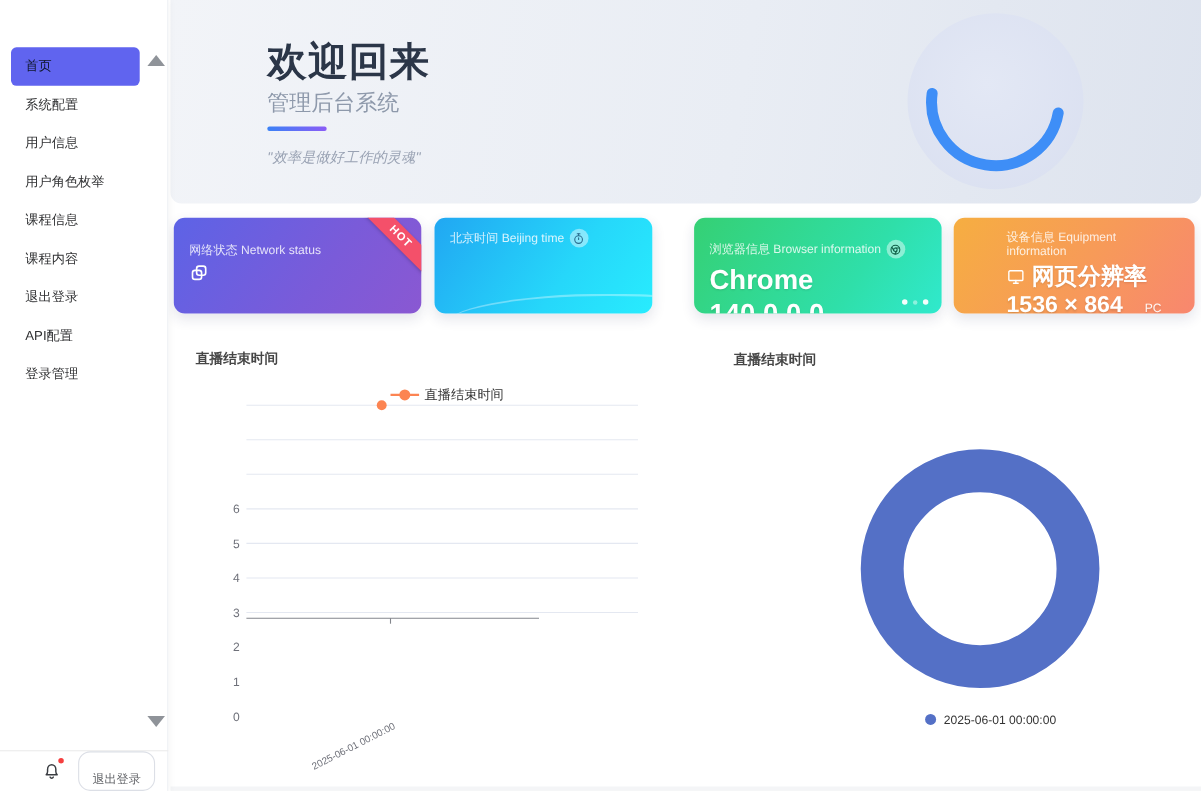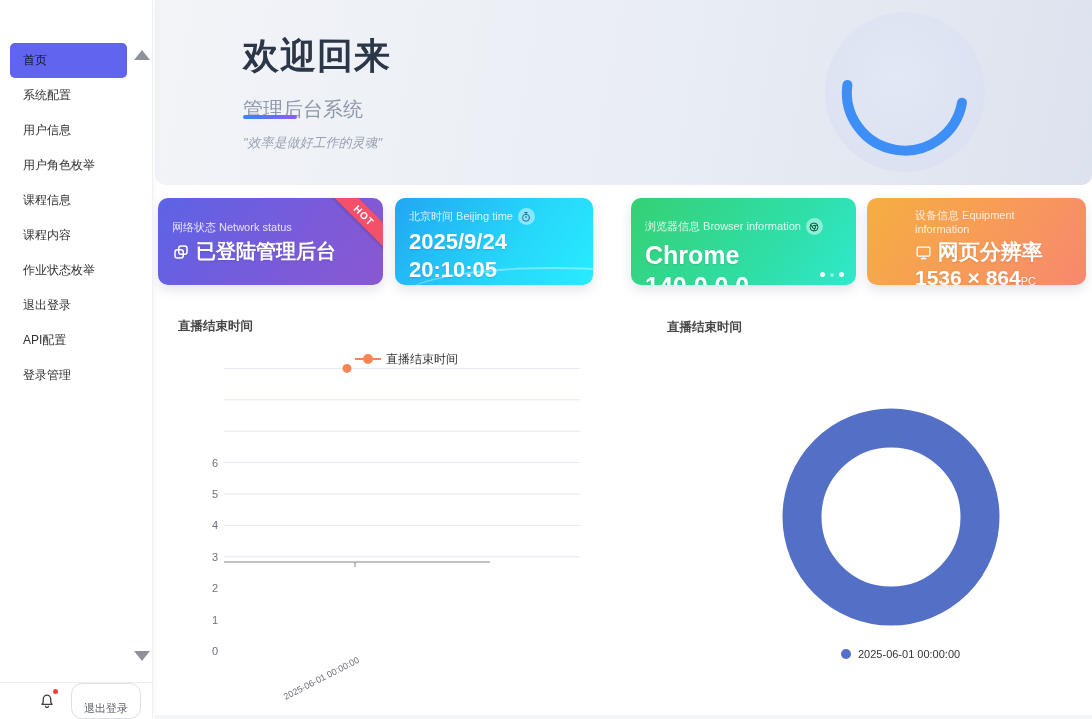--- a/index.html
+++ b/index.html
@@ -27,21 +27,21 @@
   .logout-btn { height:22px; padding:17px 12px; font-size:11px; color:#606266; background:#fff;
     border:1px solid #dcdfe6; border-radius:11px; cursor:pointer;
     font-family:"Liberation Sans","DejaVu Sans",sans-serif; }
 
   
   #banner { position:absolute; left:155px; top:0; width:937px; height:185px;
     background:linear-gradient(100deg,#f2f4f8 0%,#e9edf4 55%,#dde3ee 100%);
     border-radius:0 0 10px 10px; overflow:hidden; }
   .banner-title { position:absolute; left:88px; top:32px; font-size:36px; font-weight:700;
     color:#2b3648; letter-spacing:1px; }
-  .banner-subtitle { position:absolute; left:88px; top:96px; font-size:20px; color:#8e99ab; }
+  .banner-subtitle { position:absolute; left:88px; top:80px; font-size:20px; color:#8e99ab; }
   .banner-underline { position:absolute; left:88px; top:115px; width:54px; height:4px;
     border-radius:2px; background:linear-gradient(90deg,#3b82f6,#8b5cf6); }
   .banner-quote { position:absolute; left:88px; top:134px; font-size:13px; font-style:italic;
     color:#99a2b3; }
   .spinner-circle { position:absolute; left:670px; top:12px; width:160px; height:160px;
     border-radius:50%; background:radial-gradient(circle at 45% 40%, #e3e8f5 0%, #d9dff0 100%); }
 
   
   .card { position:absolute; top:198px; height:87px; border-radius:10px; color:#fff;
     overflow:hidden; box-shadow:0 5px 12px rgba(30,40,90,.12); padding:10px 14px; }
@@ -62,21 +62,21 @@
   .ribbon { position:absolute; top:9px; right:-26px; transform:rotate(45deg); width:90px;
     text-align:center; background:#f4506a; color:#fff; font-size:10px; font-weight:700;
     padding:3px 0; letter-spacing:1px; box-shadow:0 1px 3px rgba(0,0,0,.2); }
   .card-dots { position:absolute; right:12px; bottom:8px; display:flex; gap:5px; align-items:center; }
   .card-dots span { border-radius:50%; background:#fff; }
   .dot-a { width:5px; height:5px; opacity:.95; }
   .dot-b { width:4px; height:4px; opacity:.45; }
   .dot-c { width:5px; height:5px; opacity:.95; }
   .time-curve { position:absolute; left:8px; bottom:-42px; width:300px; height:60px;
     border-radius:50%; border-top:2px solid rgba(255,255,255,.35); }
-  .pc-tag { font-size:11px; font-weight:400; color:rgba(255,255,255,.92); margin-left:0; }
+  .pc-tag { font-size:11px; font-weight:400; color:rgba(255,255,255,.92); margin-left:20px; }
 
   
   .chart-box { position:absolute; background:#fff;margin-left:20px; }
   #line-chart { left:155px; top:310px; width:470px; height:402px; }
   #pie-chart { left:630px; top:310px; width:462px; height:380px; }
   .chart-title { position:absolute; font-size:12.5px; font-weight:700; color:#464646; }
   #line-chart .chart-title { left:3px; top:8px; }
   #pie-chart .chart-title { left:17px; top:9px; }
   .chart-svg { position:absolute; left:0; top:0; }
   .bottom-strip { position:absolute; left:155px; top:715px; width:937px; height:4px; background:#f4f5f7; }
@@ -87,21 +87,20 @@
 <div id="root">
 
   <aside id="sidebar">
     <nav class="menu">
         <div class="menu-item active">首页</div>
         <div class="menu-item">系统配置</div>
         <div class="menu-item">用户信息</div>
         <div class="menu-item">用户角色枚举</div>
         <div class="menu-item">课程信息</div>
         <div class="menu-item">课程内容</div>
-        <div class="menu-item">作业状态枚举</div>
         <div class="menu-item">退出登录</div>
         <div class="menu-item">API配置</div>
         <div class="menu-item">登录管理</div>
       </nav>
     <div class="scroll-arrow arrow-up"></div>
     <div class="scroll-arrow arrow-down"></div>
     <div class="sidebar-footer">
       <div class="bell-wrap">
         <svg width="20" height="20" viewBox="0 0 24 24" fill="none" stroke="#3a3d42" stroke-width="1.6" stroke-linecap="round" stroke-linejoin="round">
           <path d="M18 16 H6 C6 16 7.5 14.5 7.5 12.5 V10 C7.5 7.2 9.5 5 12 5 C14.5 5 16.5 7.2 16.5 10 V12.5 C16.5 14.5 18 16 18 16 Z"></path>
@@ -126,39 +125,34 @@
   </section>
 
   <div class="card" id="card-network">
     <div class="ribbon">HOT</div>
     <div class="card-label">网络状态 Network status</div>
     <div class="card-main">
       <svg width="18" height="18" viewBox="0 0 24 24" fill="none" stroke="#fff" stroke-width="2" stroke-linejoin="round">
         <rect x="4" y="9" width="11" height="11" rx="3"></rect>
         <rect x="9" y="4" width="11" height="11" rx="3"></rect>
       </svg>
-      <span>已登陆管理后台</span>
     </div>
   </div>
 
   <div class="card" id="card-time">
     <div class="card-label">
       <span>北京时间 Beijing time</span>
       <span class="icon-chip">
         <svg width="12" height="12" viewBox="0 0 24 24" fill="none" stroke="#2a6d8f" stroke-width="2" stroke-linecap="round">
           <circle cx="12" cy="13.5" r="7"></circle>
             <path d="M12 10.5 V13.5"></path>
             <path d="M9.5 3 h5"></path>
             <path d="M12 3 V6"></path>
         </svg>
       </span>
-    </div>
-    <div class="card-main">
-      <div>2025/9/24 20:10:05</div>
-      <div>星期三</div>
     </div>
     <div class="time-curve"></div>
   </div>
 
   <div class="card" id="card-browser">
     <div class="card-label">
       <span>浏览器信息 Browser information</span>
       <span class="icon-chip">
         <svg width="12" height="12" viewBox="0 0 24 24" fill="none" stroke="#0f5e46" stroke-width="2">
           <circle cx="12" cy="12" r="8"></circle>

